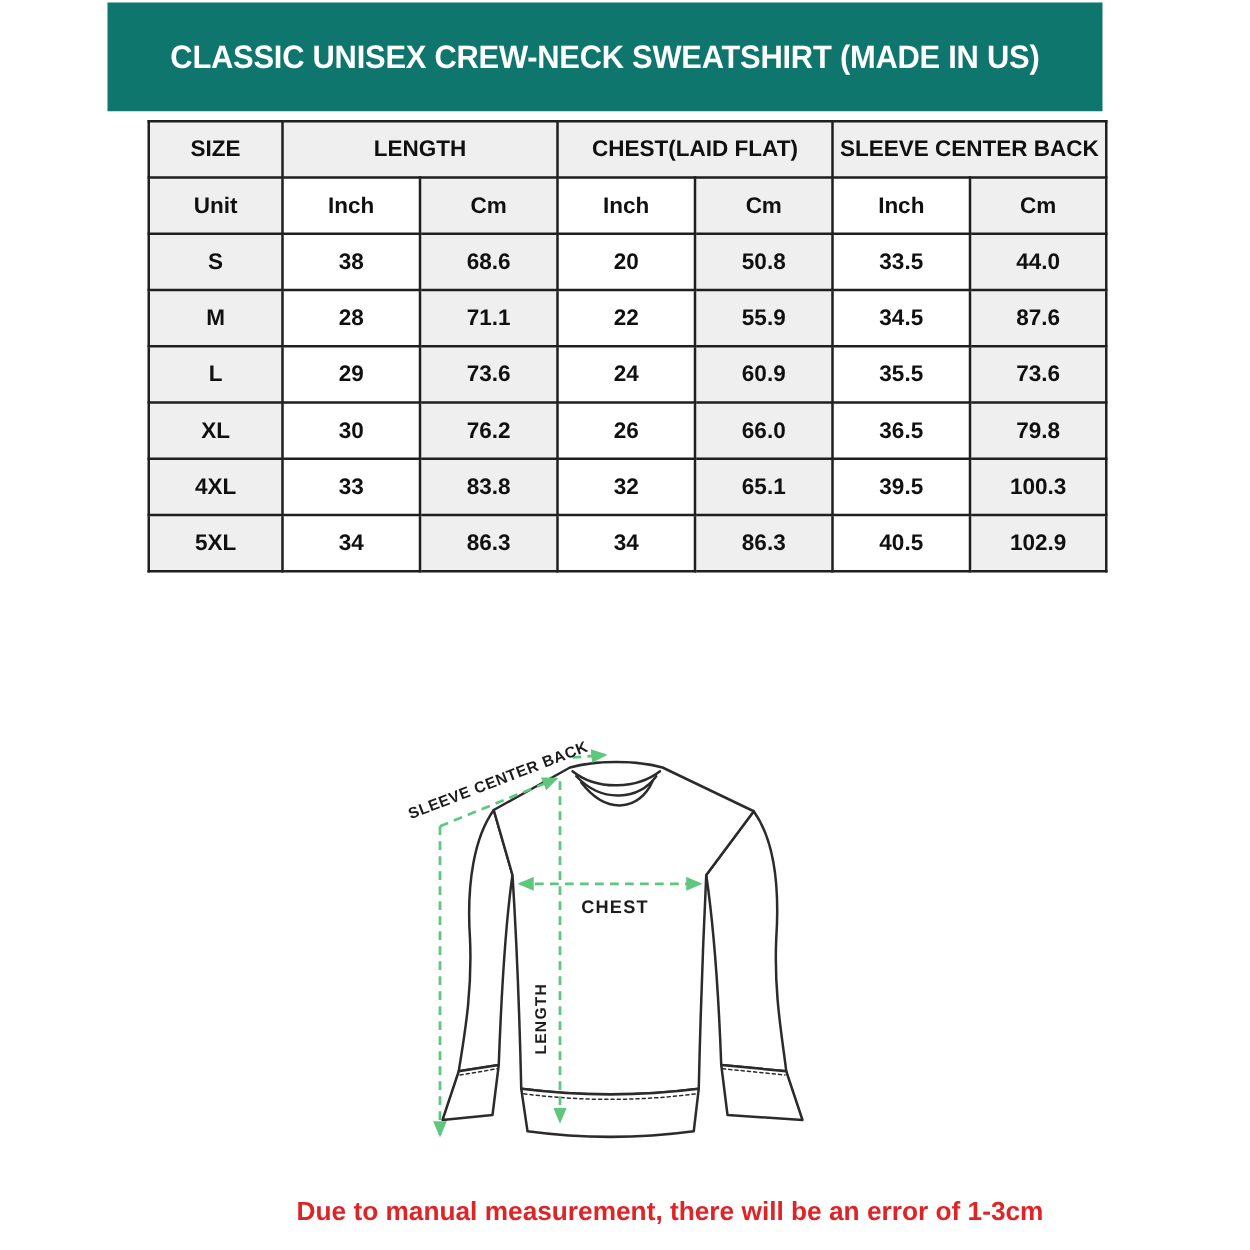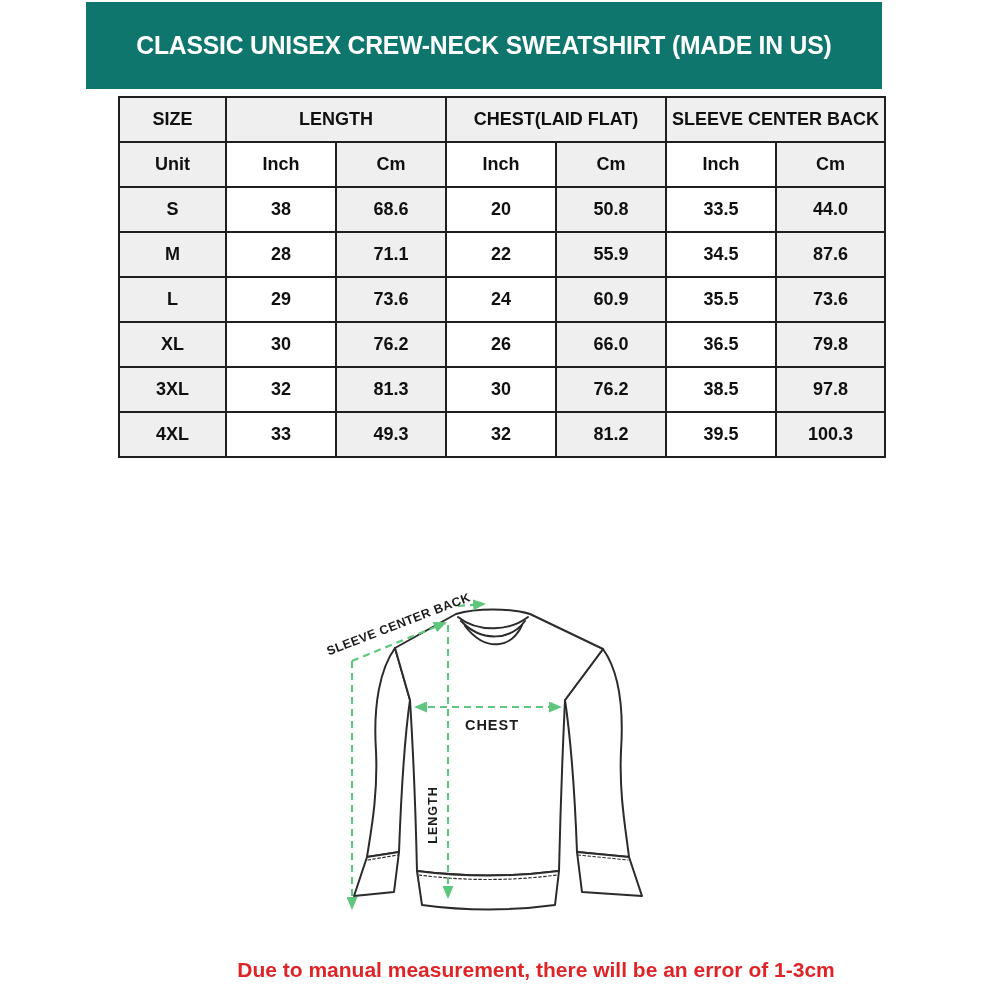--- a/index.html
+++ b/index.html
@@ -94,36 +94,36 @@
       <tr>
         <td class="shade">XL</td>
         <td>30</td>
         <td class="shade">76.2</td>
         <td>26</td>
         <td class="shade">66.0</td>
         <td>36.5</td>
         <td class="shade">79.8</td>
       </tr>
       <tr>
-        <td class="shade">3XL</td>
+        <td class="shade">4XL</td>
+        <td>33</td>
+        <td class="shade">83.8</td>
         <td>32</td>
-        <td class="shade">81.3</td>
-        <td>30</td>
-        <td class="shade">76.2</td>
-        <td>38.5</td>
-        <td class="shade">97.8</td>
+        <td class="shade">65.1</td>
+        <td>39.5</td>
+        <td class="shade">100.3</td>
       </tr>
       <tr>
-        <td class="shade">4XL</td>
-        <td>33</td>
-        <td class="shade">49.3</td>
-        <td>32</td>
-        <td class="shade">81.2</td>
-        <td>39.5</td>
-        <td class="shade">100.3</td>
+        <td class="shade">5XL</td>
+        <td>34</td>
+        <td class="shade">86.3</td>
+        <td>34</td>
+        <td class="shade">86.3</td>
+        <td>40.5</td>
+        <td class="shade">102.9</td>
       </tr>
     </tbody>
   </table>
 
   <div class="diagram-wrap">
     <svg viewBox="0 0 390 362" width="390" height="362">
       <defs>
         <marker id="ar" markerUnits="userSpaceOnUse" markerWidth="13" markerHeight="11" refX="11" refY="5.5" orient="auto-start-reverse">
           <path d="M0,0 L13,5.5 L0,11 Z" fill="#5fc77d"></path>
         </marker>

